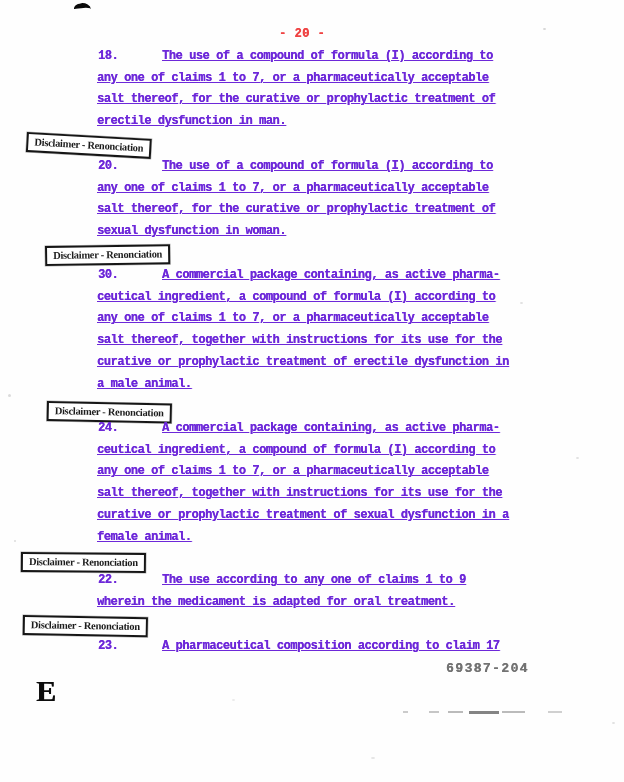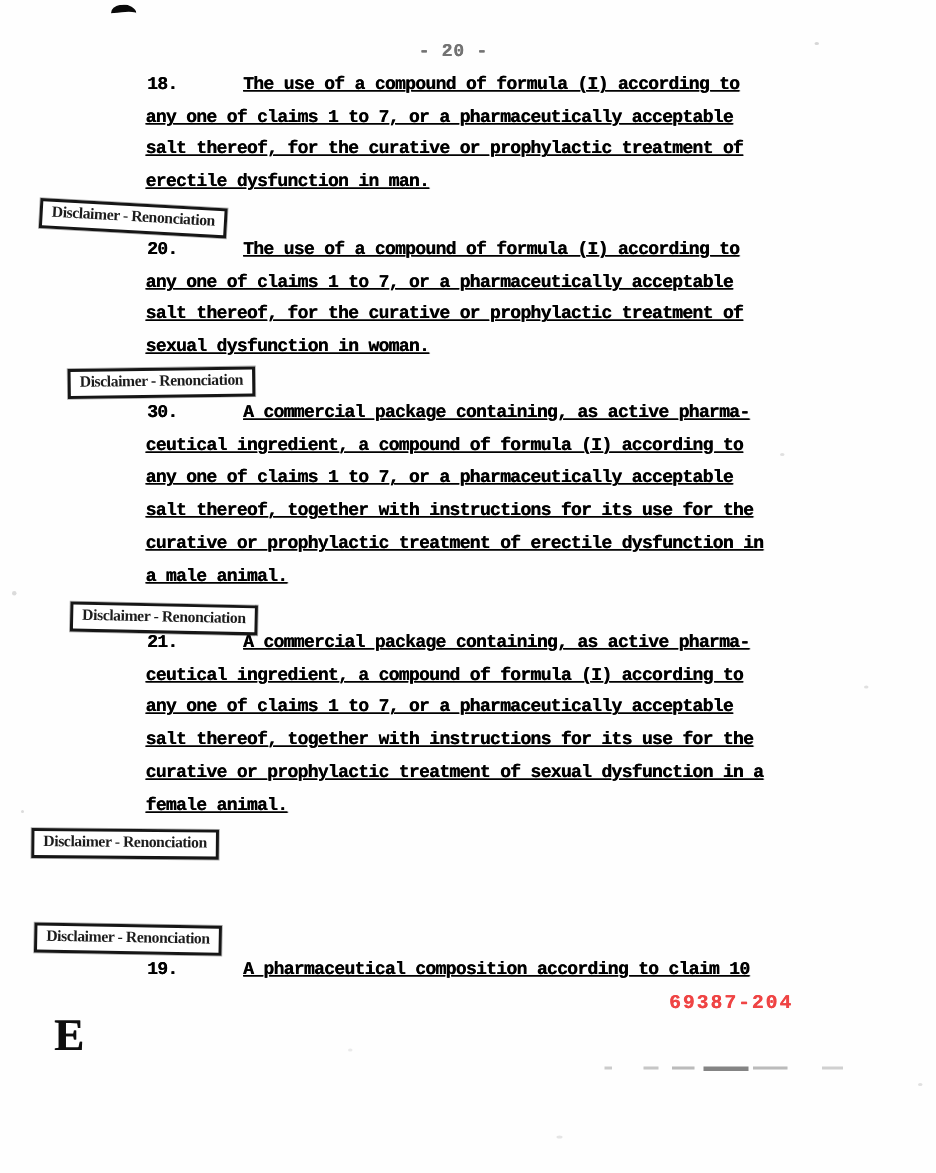--- a/index.html
+++ b/index.html
@@ -12,35 +12,35 @@
   }
   
   .claim{
     position:absolute;
     left:97px;
     width:440px;
     font-size:12px;
     font-weight:700;
     letter-spacing:-0.45px;
     line-height:21.7px;
-    color:#000000;
+    color:#6d28d9;
     text-shadow:0.3px 0 0 currentColor;
   }
   .claim-num{position:absolute;left:1px;top:0;}
   .claim-text{white-space:pre;text-indent:65px;text-decoration:underline;}
 
   .page-number{
     position:absolute;left:279px;top:27px;
     font-size:12px;font-weight:700;letter-spacing:0.5px;
-    color:#737373;text-shadow:0.3px 0 0 currentColor;
+    color:#ef4444;text-shadow:0.3px 0 0 currentColor;
   }
   .docket-number{
     position:absolute;left:446px;top:661px;
     font-size:13px;font-weight:700;letter-spacing:1.4px;
-    color:#ef4444;text-shadow:0.3px 0 0 currentColor;
+    color:#737373;text-shadow:0.3px 0 0 currentColor;
   }
   .margin-letter{
     position:absolute;left:36px;top:674px;
     font-family:"Liberation Serif", serif;
     font-size:30px;font-weight:700;color:#0d0d0d;
     text-shadow:0.4px 0 0 currentColor;
   }
   
   .stamp{
     position:absolute;
@@ -120,37 +120,42 @@
 ceutical ingredient, a compound of formula (I) according to
 any one of claims 1 to 7, or a pharmaceutically acceptable
 salt thereof, together with instructions for its use for the
 curative or prophylactic treatment of erectile dysfunction in
 a male animal.</div>
   </div>
 
   <div class="stamp stamp-3">Disclaimer - Renonciation</div>
 
   <div class="claim" style="top:418px">
-    <span class="claim-num">21.</span>
+    <span class="claim-num">24.</span>
     <div class="claim-text">A commercial package containing, as active pharma-
 ceutical ingredient, a compound of formula (I) according to
 any one of claims 1 to 7, or a pharmaceutically acceptable
 salt thereof, together with instructions for its use for the
 curative or prophylactic treatment of sexual dysfunction in a
 female animal.</div>
   </div>
 
   <div class="stamp stamp-4">Disclaimer - Renonciation</div>
 
+  <div class="claim" style="top:570px">
+    <span class="claim-num">22.</span>
+    <div class="claim-text">The use according to any one of claims 1 to 9
+wherein the medicament is adapted for oral treatment.</div>
+  </div>
 
   <div class="stamp stamp-5">Disclaimer - Renonciation</div>
 
   <div class="claim" style="top:636px">
-    <span class="claim-num">19.</span>
-    <div class="claim-text">A pharmaceutical composition according to claim 10</div>
+    <span class="claim-num">23.</span>
+    <div class="claim-text">A pharmaceutical composition according to claim 17</div>
   </div>
 
   <div class="docket-number">69387-204</div>
 
   <div class="margin-letter">E</div>
 
   <div class="dash-row">
     <span class="dash d1"></span>
     <span class="dash d2"></span>
     <span class="dash d3"></span>

